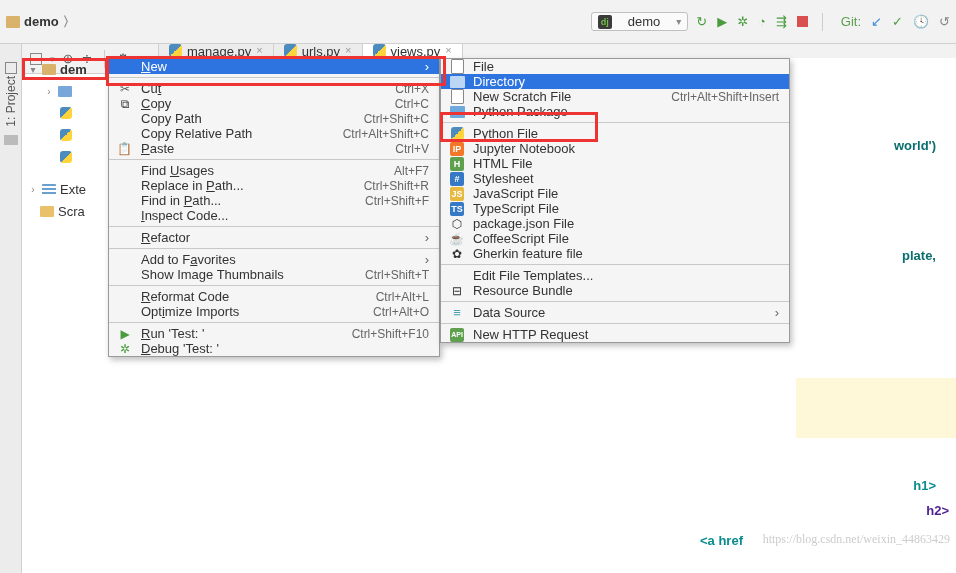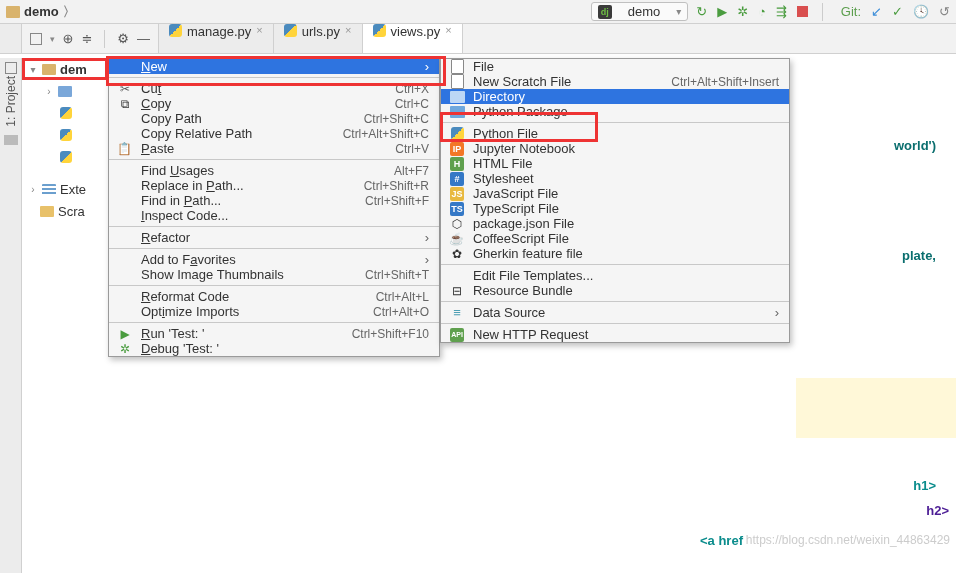--- a/index.html
+++ b/index.html
@@ -1,19 +1,19 @@
 <!DOCTYPE html>
 <html><head>
 <meta charset="utf-8">
 <style>
   * { box-sizing: border-box; margin: 0; padding: 0; font-family: "Segoe UI", Arial, sans-serif; font-size: 13px; }
   body { width: 956px; height: 573px; background: #fff; position: relative; overflow: hidden; color: #333; }
 
   
-  .topbar { height: 24px; background: #f2f2f2; border-bottom: 1px solid #d0d0d0; display: flex; align-items: center; padding: 2px 6px; }
+  .topbar { height: 44px; background: #f2f2f2; border-bottom: 1px solid #d0d0d0; display: flex; align-items: center; padding: 2px 6px; }
   .breadcrumb { display: flex; align-items: center; gap: 4px; flex: 1; }
   .bc-folder { width: 14px; height: 12px; background: #d9b36c; border-radius: 1px; display:inline-block; }
   .breadcrumb span { font-weight: 600; }
   .run-config { display: flex; align-items: center; gap: 16px; border: 1px solid #c0c0c0; border-radius: 3px; padding: 1px 6px; background: #fafafa; }
   .dj-icon { width: 14px; height: 14px; background: #3b3b3b; color: #6fbf44; font-size: 9px; display:flex; align-items:center; justify-content:center; border-radius:2px; font-weight:700; }
   .tb-icons { display: flex; align-items: center; gap: 10px; margin-left: 8px; }
   .tb-icons span, .tb-icons svg { color: #5b9e4d; }
   .stop-sq { width: 11px; height: 11px; background: #d94f4f; display:inline-block; }
   .git-label { color: #555; margin-left: 4px; }
   .vsep { width:1px; height:18px; background:#ccc; margin:0 4px; }
@@ -59,21 +59,21 @@
   .red-box3 { position:absolute; left:440px; top:112px; width:158px; height:30px; border:3px solid #e33; pointer-events:none; z-index:6; }
   .ico-file { width:13px; height:15px; border:1px solid #888; background:#fff; display:inline-block; border-radius:1px; }
   .ico-folder-blue2 { width:15px; height:12px; background:#6fa8dd; border-radius:1px; display:inline-block; }
   .ico-folder-blue2.sel { background:#bcd7f5; }
   .ico-sq { width:14px; height:14px; border-radius:2px; display:inline-flex; align-items:center; justify-content:center; font-size:9px; font-weight:700; color:#fff; }
 
   
   .editor { position:absolute; left:200px; top:58px; right:0; bottom:0; background:#fff; font-family: "Consolas","Courier New",monospace; font-size:18px; padding:20px 10px 10px 600px; color:#0a6e6e; font-weight:600; }
   .yellow { position:absolute; right:0; top:320px; height:60px; width:160px; background:#fff8d8; }
 
-  .watermark { position:absolute; right:6px; bottom:26px; color:#ccc; font-size:12px; font-family: Liberation Sans, sans-serif; }
+  .watermark { position:absolute; right:6px; bottom:26px; color:#ccc; font-size:12px; font-family: Liberation Serif, serif; }
 </style>
 </head>
 <body>
 
 <div class="topbar">
   <div class="breadcrumb">
     <span class="bc-folder"></span>
     <span>demo</span>
     <span style="color:#888">〉</span>
   </div>
@@ -265,32 +265,32 @@
     </div>
   </div>
 
 <div class="menu menu2" id="menu2">
     <div class="mi">
       <span class="mi-ico">
         <span class="ico-file"></span>
       </span>
       <span class="lbl">File</span>
     </div>
+    <div class="mi sel">
+      <span class="mi-ico">
+        <span class="ico-folder-blue2 sel"></span>
+      </span>
+      <span class="lbl">Directory</span>
+    </div>
     <div class="mi">
       <span class="mi-ico">
         <span class="ico-file"></span>
       </span>
       <span class="lbl">New Scratch File</span>
       <span class="sc">Ctrl+Alt+Shift+Insert</span>
-    </div>
-    <div class="mi sel">
-      <span class="mi-ico">
-        <span class="ico-folder-blue2 sel"></span>
-      </span>
-      <span class="lbl">Directory</span>
     </div>
     <div class="mi">
       <span class="mi-ico">
         <span class="ico-folder-blue2"></span>
       </span>
       <span class="lbl">Python Package</span>
     </div>
     <div class="divider"></div>
     <div class="mi">
       <span class="mi-ico">

